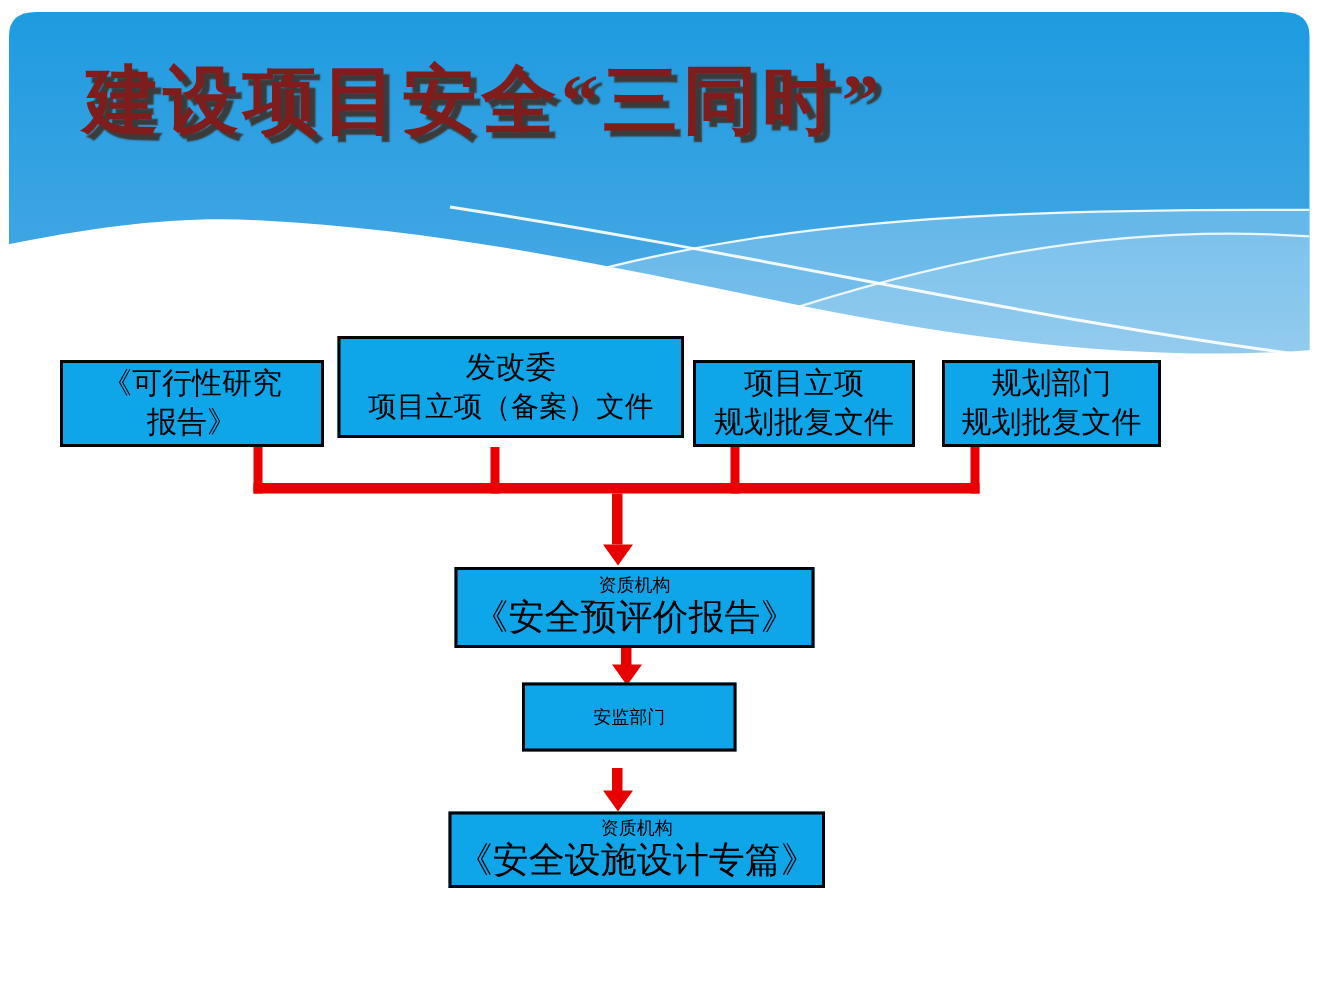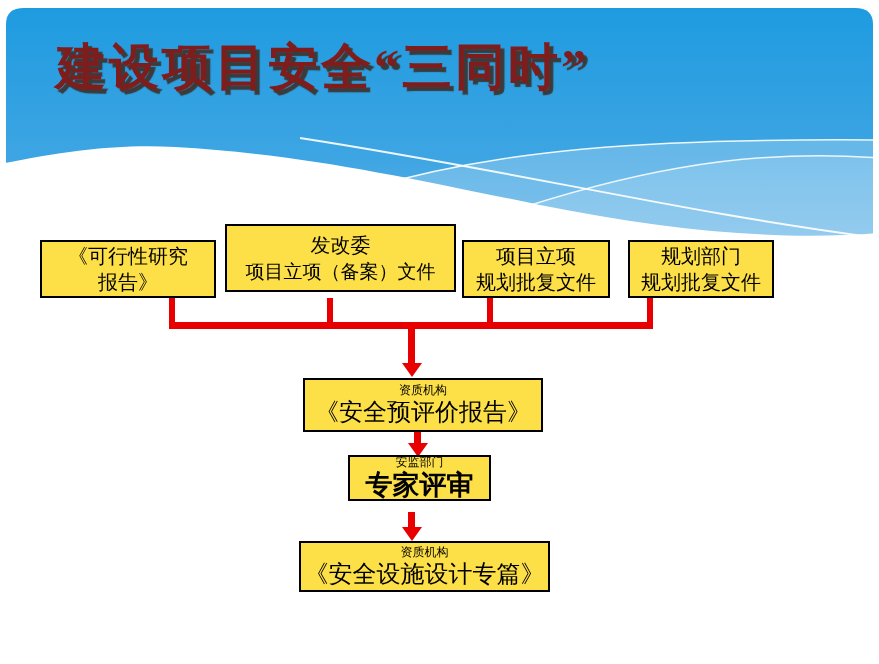--- a/index.html
+++ b/index.html
@@ -19,21 +19,21 @@
     font-weight:bold;
     font-size:50px;
     letter-spacing:3px;
     color:#7f1d1d;
     text-shadow:4px 4px 1px #3b3b3b;
     white-space:nowrap;
     z-index:3;
   }
   .fbox{
     position:absolute;
-    background:#fde047;
+    background:#0ea5e9;
     border:2px solid #000000;
     box-sizing:border-box;
     display:flex;
     flex-direction:column;
     align-items:center;
     justify-content:center;
     text-align:center;
     color:#000;
     z-index:2;
     line-height:1.32;
@@ -109,21 +109,20 @@
   <div class="fbox" style="left:303px;top:378px;width:240px;height:54px">
     <div class="org">资质机构</div>
     <div class="doc">《安全预评价报告》</div>
   </div>
 
   <div class="red-line" style="left:414px;top:432px;width:7px;height:12px"></div>
   <div class="arrow-head" style="left:408px;top:443px"></div>
 
   <div class="fbox" style="left:348px;top:455px;width:143px;height:46px">
     <div class="org">安监部门</div>
-    <div class="doc-bold">专家评审</div>
   </div>
 
   <div class="red-line" style="left:408px;top:512px;width:7px;height:16px"></div>
   <div class="arrow-head" style="left:402px;top:527px"></div>
 
   <div class="fbox" style="left:299px;top:541px;width:251px;height:51px">
     <div class="org">资质机构</div>
     <div class="doc">《安全设施设计专篇》</div>
   </div>
 

